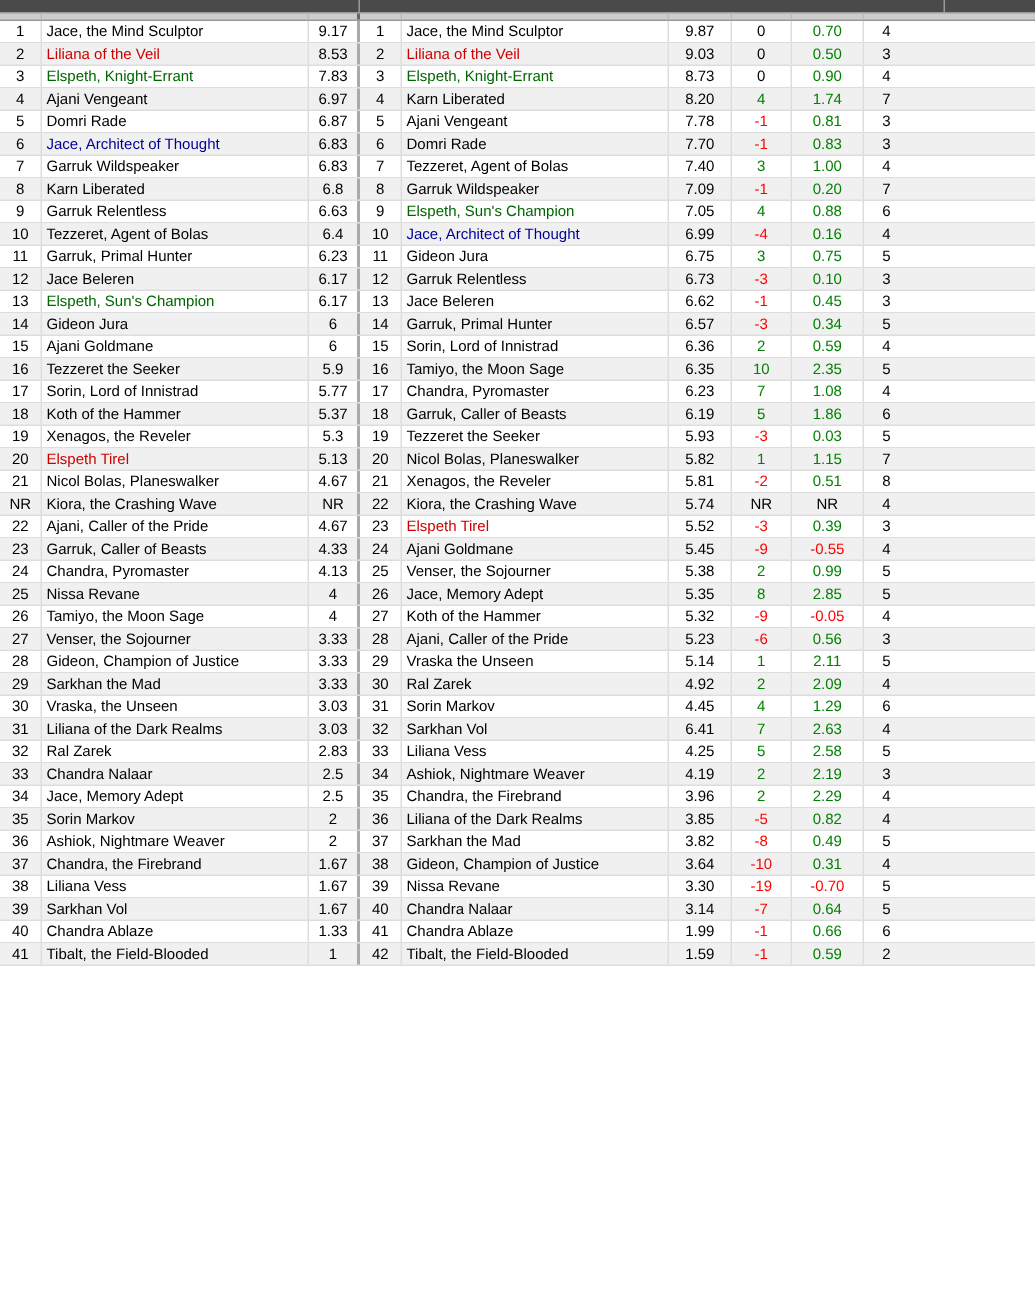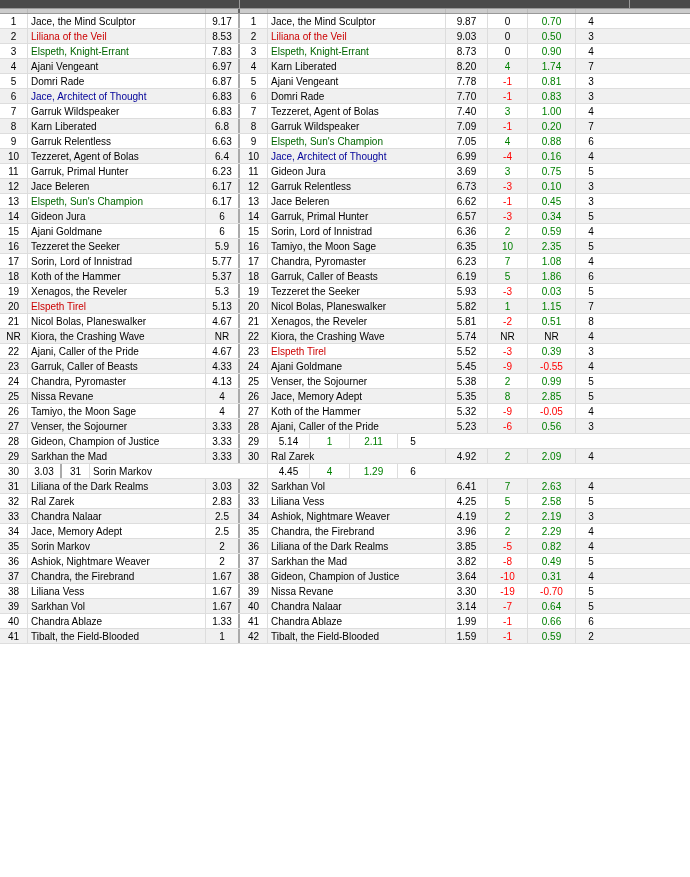--- a/index.html
+++ b/index.html
@@ -178,21 +178,21 @@
     <div class="cell c-rankdiff" style="color:red">-4</div>
     <div class="cell c-ratingdiff" style="color:green">0.16</div>
     <div class="cell c-cmc">4</div>
   </div>
       <div class="row">
     <div class="cell c-rank1">11</div>
     <div class="cell c-name1 cell-name" style="color:#000">Garruk, Primal Hunter</div>
     <div class="cell c-rating1">6.23</div>
     <div class="cell c-rank2">11</div>
     <div class="cell c-name2 cell-name" style="color:#000">Gideon Jura</div>
-    <div class="cell c-rating2">3.69</div>
+    <div class="cell c-rating2">6.75</div>
     <div class="cell c-rankdiff" style="color:green">3</div>
     <div class="cell c-ratingdiff" style="color:green">0.75</div>
     <div class="cell c-cmc">5</div>
   </div>
       <div class="row">
     <div class="cell c-rank1">12</div>
     <div class="cell c-name1 cell-name" style="color:#000">Jace Beleren</div>
     <div class="cell c-rating1">6.17</div>
     <div class="cell c-rank2">12</div>
     <div class="cell c-name2 cell-name" style="color:#000">Garruk Relentless</div>
@@ -375,38 +375,40 @@
     <div class="cell c-rating2">5.23</div>
     <div class="cell c-rankdiff" style="color:red">-6</div>
     <div class="cell c-ratingdiff" style="color:green">0.56</div>
     <div class="cell c-cmc">3</div>
   </div>
       <div class="row">
     <div class="cell c-rank1">28</div>
     <div class="cell c-name1 cell-name" style="color:#000">Gideon, Champion of Justice</div>
     <div class="cell c-rating1">3.33</div>
     <div class="cell c-rank2">29</div>
+    <div class="cell c-name2 cell-name" style="color:#000">Vraska the Unseen</div>
     <div class="cell c-rating2">5.14</div>
     <div class="cell c-rankdiff" style="color:green">1</div>
     <div class="cell c-ratingdiff" style="color:green">2.11</div>
     <div class="cell c-cmc">5</div>
   </div>
       <div class="row">
     <div class="cell c-rank1">29</div>
     <div class="cell c-name1 cell-name" style="color:#000">Sarkhan the Mad</div>
     <div class="cell c-rating1">3.33</div>
     <div class="cell c-rank2">30</div>
     <div class="cell c-name2 cell-name" style="color:#000">Ral Zarek</div>
     <div class="cell c-rating2">4.92</div>
     <div class="cell c-rankdiff" style="color:green">2</div>
     <div class="cell c-ratingdiff" style="color:green">2.09</div>
     <div class="cell c-cmc">4</div>
   </div>
       <div class="row">
     <div class="cell c-rank1">30</div>
+    <div class="cell c-name1 cell-name" style="color:#000">Vraska, the Unseen</div>
     <div class="cell c-rating1">3.03</div>
     <div class="cell c-rank2">31</div>
     <div class="cell c-name2 cell-name" style="color:#000">Sorin Markov</div>
     <div class="cell c-rating2">4.45</div>
     <div class="cell c-rankdiff" style="color:green">4</div>
     <div class="cell c-ratingdiff" style="color:green">1.29</div>
     <div class="cell c-cmc">6</div>
   </div>
       <div class="row">
     <div class="cell c-rank1">31</div>

